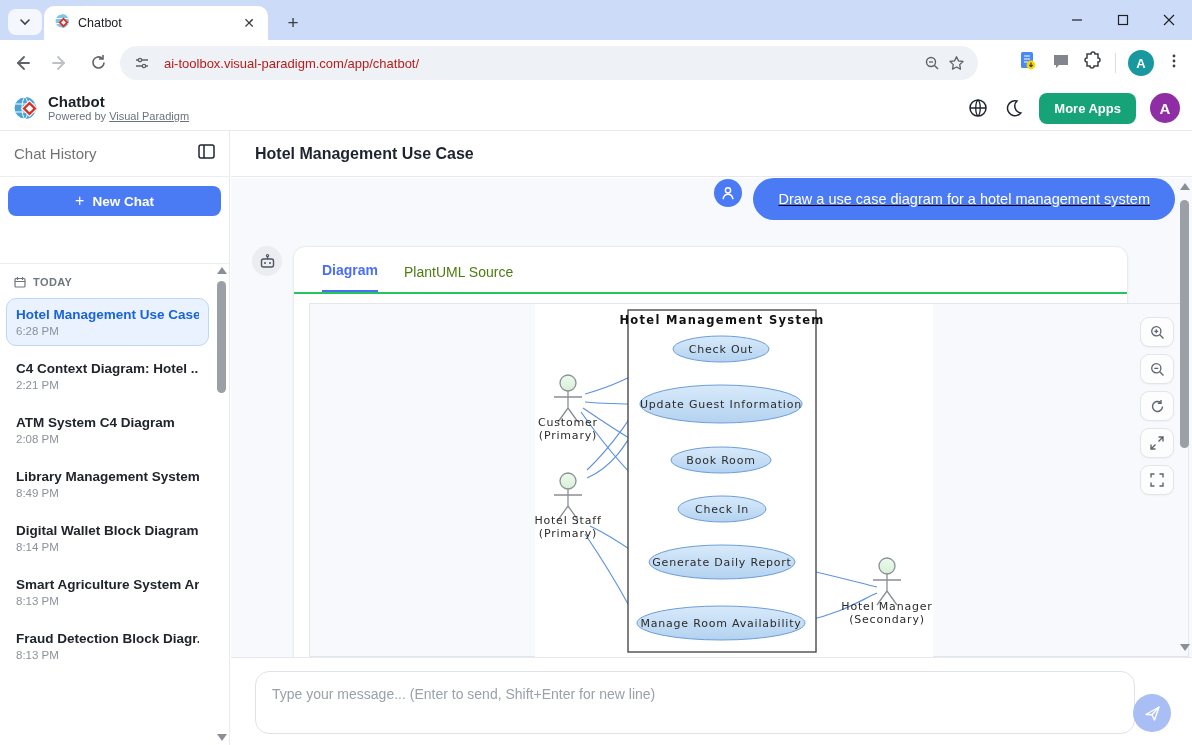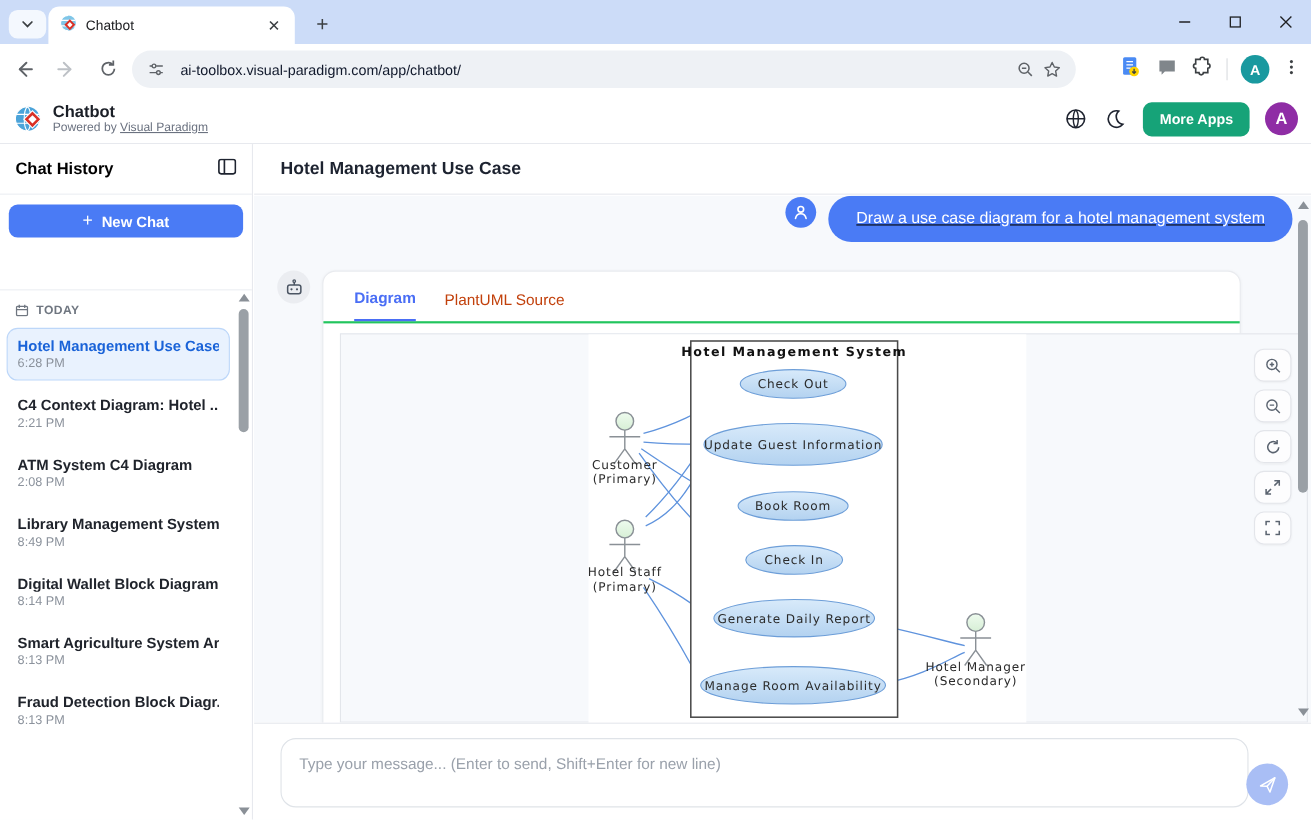--- a/index.html
+++ b/index.html
@@ -13,41 +13,41 @@
   #browser-tab .tab-title { font-size:12.5px; color:#202124; flex:1; white-space:nowrap; overflow:hidden; }
   .tab-close { color:#3c4043; font-size:14px; width:18px; height:18px; display:flex; align-items:center; justify-content:center; border-radius:50%; }
   #new-tab-btn { position:absolute; left:280px; top:10px; width:26px; height:26px; color:#3c4043; font-size:19px; display:flex; align-items:center; justify-content:center; border-radius:50%; }
   .win-controls { position:absolute; right:0; top:0; height:40px; display:flex; }
   .win-btn { width:46px; height:40px; display:flex; align-items:center; justify-content:center; color:#202124; font-size:13px; }
 
   #toolbar { position:absolute; left:0; top:40px; width:1192px; height:45px; background:#ffffff; display:flex; align-items:center; }
   .nav-ic { width:28px; height:28px; display:flex; align-items:center; justify-content:center; border-radius:50%; color:#5f6368; }
   #back-btn{ margin-left:8px; } #fwd-btn{ color:#bdc1c6; }
   #omnibox { position:absolute; left:120px; top:46px; width:858px; height:34px; background:#eef1f5; border-radius:17px; display:flex; align-items:center; padding:0 10px; }
-  #omnibox .url { font-size:13px; color:#0f172a; margin-left:10px; flex:1; white-space:nowrap; overflow:hidden; }
+  #omnibox .url { font-size:13px; color:#b91c1c; margin-left:10px; flex:1; white-space:nowrap; overflow:hidden; }
   .omni-ic { color:#5f6368; width:24px; height:24px; display:flex; align-items:center; justify-content:center; }
   #ext-row { position:absolute; right:10px; top:46px; height:34px; display:flex; align-items:center; gap:12px; }
   .ext-sep { width:1px; height:20px; background:#dadce0; }
   #chrome-avatar { width:26px; height:26px; border-radius:50%; background:#19999f; color:#fff; font-size:13px; font-weight:bold; display:flex; align-items:center; justify-content:center; }
 
   
   #app-header { position:absolute; left:0; top:85px; width:1192px; height:46px; background:#fff; border-bottom:1px solid #e7e9ee; display:flex; align-items:center; }
   #app-title-block { margin-left:48px; }
   #app-title { font-size:15px; font-weight:bold; color:#1b1f27; }
   #powered { font-size:11px; color:#6b7280; }
   #powered a { color:#6b7280; text-decoration:underline; }
   #header-right { position:absolute; right:12px; top:0; height:46px; display:flex; align-items:center; gap:14px; }
   .hdr-ic { width:22px; height:22px; display:flex; align-items:center; justify-content:center; color:#1f2430; }
   #more-apps-btn { background:#16a378; color:#fff; font-size:13px; font-weight:600; border:none; border-radius:8px; padding:8px 15px; }
   #app-avatar { width:30px; height:30px; border-radius:50%; background:#8f2da5; color:#fff; font-weight:bold; font-size:15px; display:flex; align-items:center; justify-content:center; }
 
   
   #sidebar { position:absolute; left:0; top:131px; width:230px; height:614px; background:#fff; border-right:1px solid #e7e9ee; }
   #sb-head { height:46px; display:flex; align-items:center; justify-content:space-between; padding:0 14px; border-bottom:1px solid #eceef2; }
-  #sb-title { font-size:15px; font-weight:bold; color:#000000; }
+  #sb-title { font-size:15px; font-weight:normal; color:#737373; }
   #new-chat-btn { position:absolute; left:8px; top:55px; width:213px; height:30px; background:#4a7bf5; color:#fff; border:none; border-radius:8px; font-size:13.5px; font-weight:600; display:flex; align-items:center; justify-content:center; gap:8px; }
   #search-input { position:absolute; left:8px; top:93px; width:213px; height:31px; border:1px solid #dfe3e8; border-radius:9px; padding:0 12px; font-size:13px; color:#333; outline:none; }
   #search-input::placeholder { color:#9aa1ab; }
   #sb-list-divider { position:absolute; left:0; top:132px; width:229px; height:1px; background:#eceef2; }
   #chat-list { position:absolute; left:0; top:133px; width:215px; height:481px; overflow:hidden; }
   .group-head { display:flex; align-items:center; gap:7px; color:#6f7680; font-size:11px; font-weight:bold; letter-spacing:.4px; padding:12px 14px 4px 14px; }
   .chat-item { margin:6px 6px 2px 6px; padding:8px 9px; border-radius:10px; border:1px solid transparent; }
   .chat-item .ci-title { font-size:13.5px; font-weight:600; color:#20242c; white-space:nowrap; overflow:hidden; }
   .chat-item .ci-time { font-size:11.5px; color:#8b929c; margin-top:3px; }
   .chat-item.selected { background:#e9f2fe; border-color:#bdd7f9; }
@@ -65,21 +65,21 @@
   #chat-region { position:absolute; left:231px; top:178px; width:961px; height:479px; background:#f7f9fc; overflow:hidden; }
 
   #user-row { position:absolute; left:0; top:0; width:944px; display:flex; justify-content:flex-end; align-items:flex-start; gap:11px;text-decoration:underline; }
   #user-avatar { width:28px; height:28px; border-radius:50%; background:#4a7bf5; display:flex; align-items:center; justify-content:center; margin-top:1px; }
   #user-bubble { background:#4a7bf5; color:#fff; font-size:14.5px; border-radius:24px; padding:13px 25px; max-width:640px; }
 
   #bot-row { position:absolute; left:21px; top:68px; display:flex; align-items:flex-start; gap:11px; }
   #bot-avatar { width:30px; height:30px; border-radius:50%; background:#ebedf1; display:flex; align-items:center; justify-content:center; color:#4b5563; }
   #answer-card { width:835px; height:500px; background:#fff; border:1px solid #e9ebef; border-radius:12px; box-shadow:0 1px 3px rgba(0,0,0,.05); }
   #card-tabs { display:flex; gap:26px; padding:0 28px; border-bottom:2px solid #22c55e; height:47px; align-items:flex-end; }
-  .card-tab { font-size:14px; padding-bottom:12px; color:#c2410c; }
+  .card-tab { font-size:14px; padding-bottom:12px; color:#4d7c0f; }
   .card-tab.active { color:#4a6ef5; font-weight:600; border-bottom:2px solid #4a6ef5; }
   #diagram-viewport { position:absolute; left:15px; top:56px; width:880px; height:354px; background:#f7f9fc; border:1px solid #e3e6eb; }
   #plantuml-canvas { position:absolute; left:225px; top:0; width:398px; height:354px; background:#ffffff; }
 
   #zoom-tools { position:absolute; right:14px; top:13px; display:flex; flex-direction:column; gap:7px; }
   .ztool { width:34px; height:30px; background:#fdfdfe; border:1px solid #e3e5ea; border-radius:9px; display:flex; align-items:center; justify-content:center; color:#5b6470; box-shadow:0 1px 2px rgba(0,0,0,.04); }
 
   
   #composer-bar { position:absolute; left:231px; top:657px; width:961px; height:88px; background:#fff; border-top:1px solid #e7e9ee; }
   #composer-input { position:absolute; left:24px; top:13px; width:880px; height:63px; border:1px solid #dfe3e8; border-radius:14px; padding:14px 16px; font-size:14px; font-family:"Liberation Sans", sans-serif; color:#333; resize:none; outline:none; }

